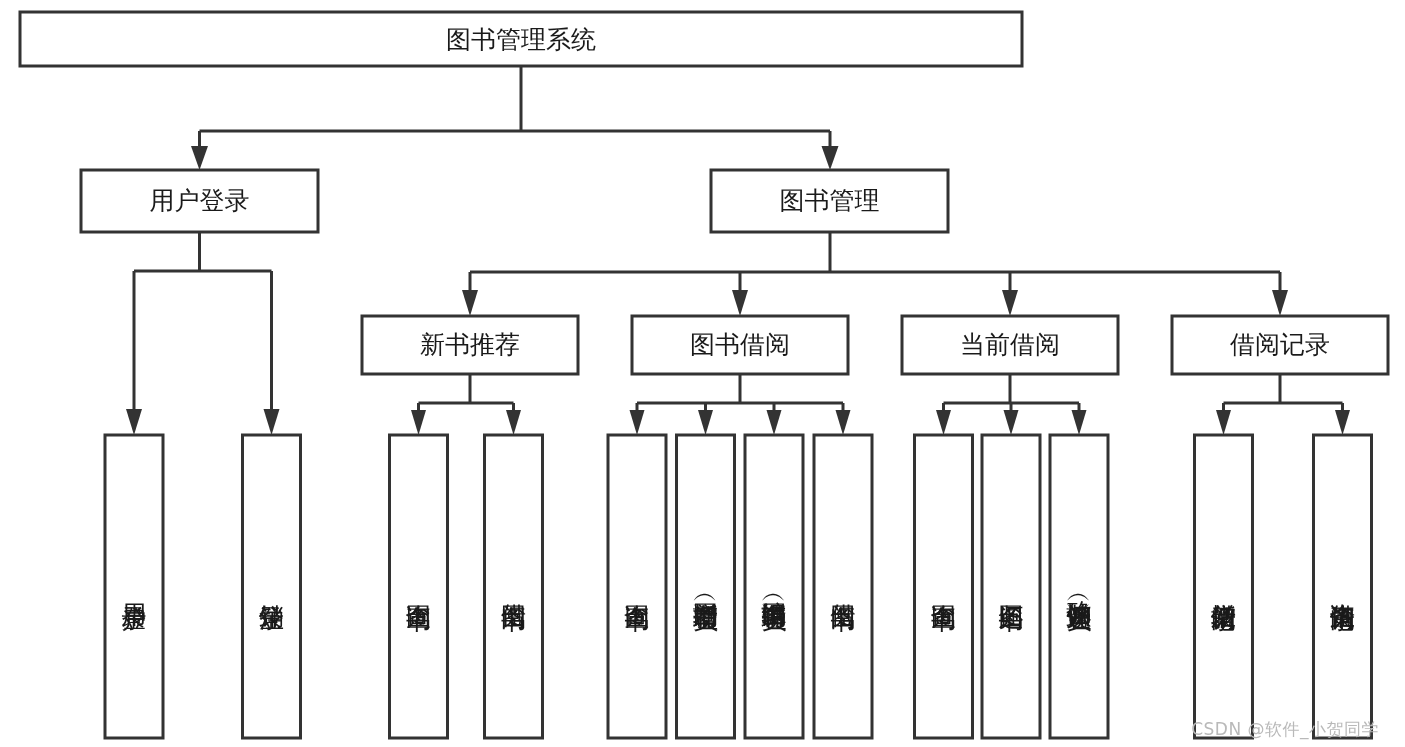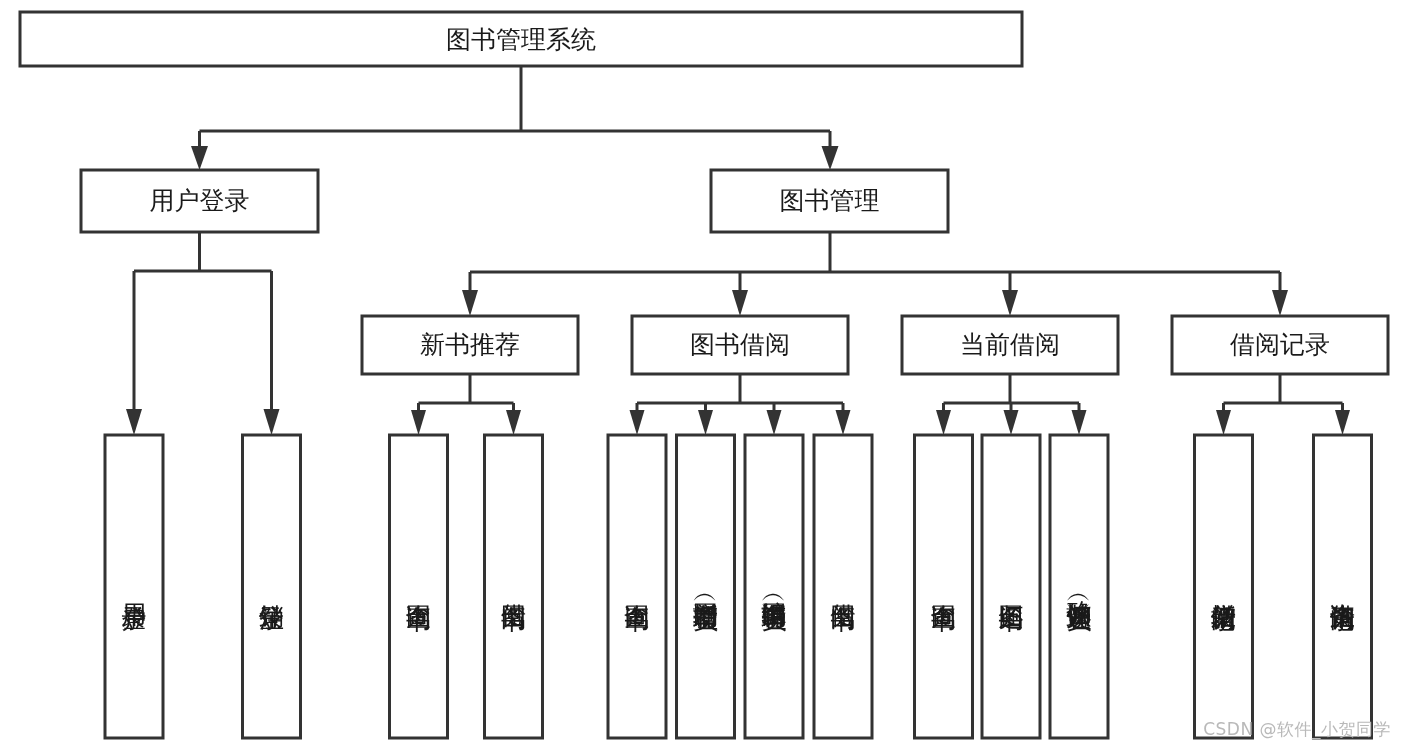--- a/index.html
+++ b/index.html
@@ -52,21 +52,21 @@
     stroke: #333333;
     stroke-width: 3;
     fill: none;
   }
   .arrow-head {
     fill: #333333;
     stroke: none;
   }
   .watermark {
     position: absolute;
-    right: 14px;
+    right: 26px;
     bottom: 6px;
     font-family: "DejaVu Sans", "Liberation Sans", sans-serif;
     font-size: 17px;
     color: #b9b9b9;
     white-space: nowrap;
     letter-spacing: 0.5px;
   }
 </style>
 </head>
 <body>

